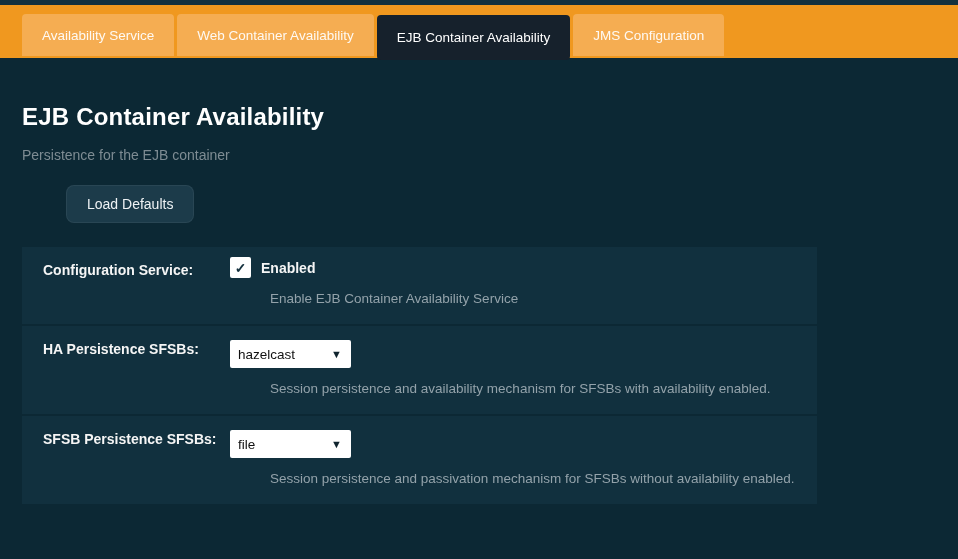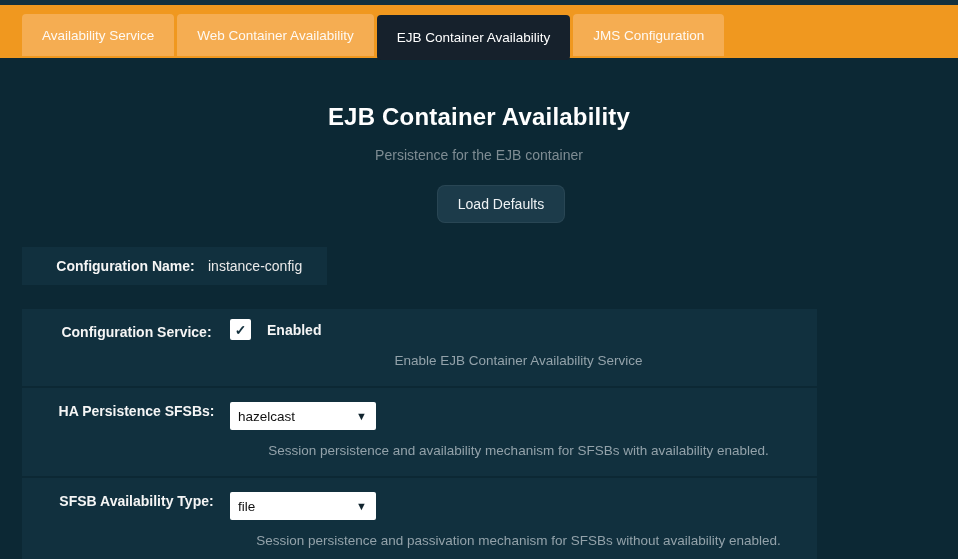--- a/index.html
+++ b/index.html
@@ -6,21 +6,21 @@
     --accent: #f0981f;
     --tab-bg: #f5ad52;
     --tab-active-bg: #16212c;
     --page-bg: #0c2834;
     --panel-bg: #11303e;
     --button-bg: #1c3b4a;
     --muted: #93a2aa;
     --subtitle: #7e8c93;
     --strip: #14313e;
   }
-  * { margin: 0; padding: 0; box-sizing: border-box; text-align: center; }
+  * { margin: 0; padding: 0; box-sizing: border-box; }
   html, body { width: 958px; height: 559px; overflow: hidden; }
   body {
     background: var(--page-bg);
     font-family: "Liberation Sans", sans-serif;
     color: #fff;
   }
   .top-strip { height: 5px; background: var(--strip); }
   .nav {
     height: 53px;
     background: var(--accent);
@@ -103,24 +103,24 @@
   .checkbox {
     width: 21px; height: 21px;
     background: #ffffff;
     border-radius: 2px;
     display: flex; align-items: center; justify-content: center;
     color: #14313e;
     font-size: 14px;
     font-weight: bold;
     cursor: pointer;
   }
-  .checkbox-label { margin-left: 16px; font-weight: bold; font-size: 14px; color: #f5f5f5; }
-  .help-text { margin-top: 13px; font-size: 13.5px; color: var(--muted); }
+  .checkbox-label { margin-left: 10px; font-weight: bold; font-size: 14px; color: #f5f5f5; }
+  .help-text { margin-top: 13px; font-size: 13.5px; color: var(--muted); margin-left: 40px; }
   .select {
-    width: 146px; height: 28px;
+    width: 121px; height: 28px;
     margin-top: 4px;
     background: #ffffff;
     border-radius: 2px;
     display: flex; align-items: center; justify-content: space-between;
     padding: 0 9px 0 8px;
     cursor: pointer;
   }
   .select .select-value { color: #111; font-size: 13.5px; }
   .select .caret { color: #10242e; font-size: 11px; }
 </style>
@@ -137,24 +137,20 @@
 </div>
 
 <div class="main">
 
   <h1 class="page-title">EJB Container Availability</h1>
 
   <div class="page-subtitle">Persistence for the EJB container</div>
 
   <button class="btn">Load Defaults</button>
 
-  <div class="config-panel">
-    <span class="config-label">Configuration Name:</span>
-    <span class="config-value">instance-config</span>
-  </div>
 
   <div class="form">
 
     <div class="form-row">
       <div class="label-col">
         <span class="field-label">Configuration Service:</span>
       </div>
       <div class="field-col">
         <div class="checkbox-line">
           <span class="checkbox">
@@ -174,21 +170,21 @@
         <div class="select">
           <span class="select-value">hazelcast</span>
           <span class="caret">▼</span>
         </div>
         <div class="help-text">Session persistence and availability mechanism for SFSBs with availability enabled.</div>
       </div>
     </div>
 
     <div class="form-row">
       <div class="label-col">
-        <span class="field-label">SFSB Availability Type:</span>
+        <span class="field-label">SFSB Persistence SFSBs:</span>
       </div>
       <div class="field-col">
         <div class="select">
           <span class="select-value">file</span>
           <span class="caret">▼</span>
         </div>
         <div class="help-text">Session persistence and passivation mechanism for SFSBs without availability enabled.</div>
       </div>
     </div>
 

